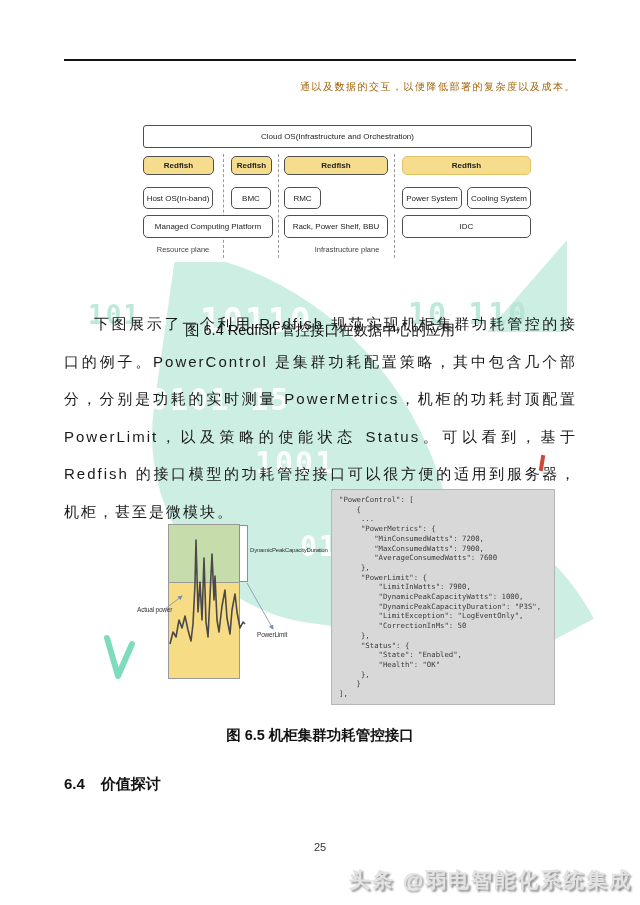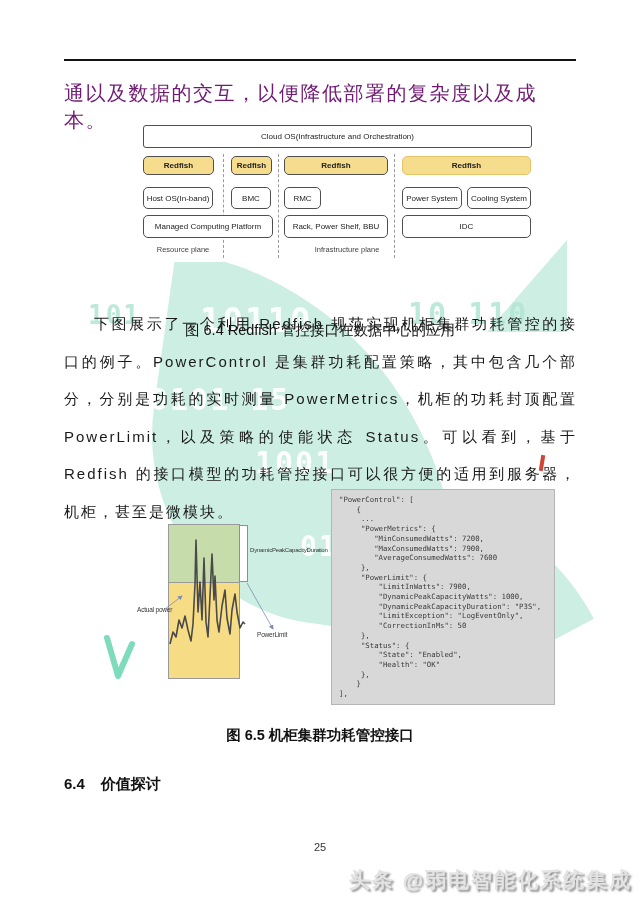--- a/index.html
+++ b/index.html
@@ -11,21 +11,21 @@
   .wm-leaf.a{left:150px;top:272px;width:330px;height:350px;border-radius:0 100% 0 55%;transform:rotate(8deg);}
   .wm-leaf.b{left:348px;top:455px;width:205px;height:225px;border-radius:0 100% 0 60%;transform:rotate(-28deg);}
   .wm-leaf.c{left:487px;top:240px;width:80px;height:92px;clip-path:polygon(100% 0,0 100%,100% 100%);}
   .wm-red{left:540px;top:455px;width:4px;height:16px;background:#cf4538;transform:rotate(9deg);}
   .wm-digit{position:absolute;z-index:0;font-family:"DejaVu Sans Mono",monospace;font-weight:bold;
             color:rgba(255,255,255,0.92);letter-spacing:2px;}
   .wm-digit.teal{color:rgba(178,229,211,0.85);}
   
   .content{position:absolute;inset:0;z-index:1;}
   .toprule{position:absolute;left:64px;top:59px;width:512px;height:2px;background:#141414;}
-  .introline{position:absolute;left:64px;top:80px;width:512px;font-size:20px;letter-spacing:1.5px;color:#701a75;}
+  .introline{position:absolute;left:64px;top:80px;width:512px;font-size:10px;letter-spacing:1.5px;color:#a16207;text-align:right;}
   
   .fig64{position:absolute;left:136px;top:120px;width:402px;height:142px;background:#fff;}
   .fbox{position:absolute;box-sizing:border-box;border:1px solid #4f4f4f;border-radius:5px;background:#fff;
         display:flex;align-items:center;justify-content:center;font-size:8px;color:#222;z-index:2;text-align:center;}
   .fbox.rf{background:#f6dd8d;font-weight:bold;}
   .fbox.rf4{border-color:#e3c468;}
   .dashv{position:absolute;width:0;border-left:1px dashed #9a9a9a;z-index:1;}
   .planelbl{position:absolute;font-size:7.5px;color:#444;text-align:center;z-index:2;}
   .caption{position:absolute;left:0;width:640px;text-align:center;font-size:14.5px;color:#111;}
   .cap64{top:285px;margin-top:36px;}

